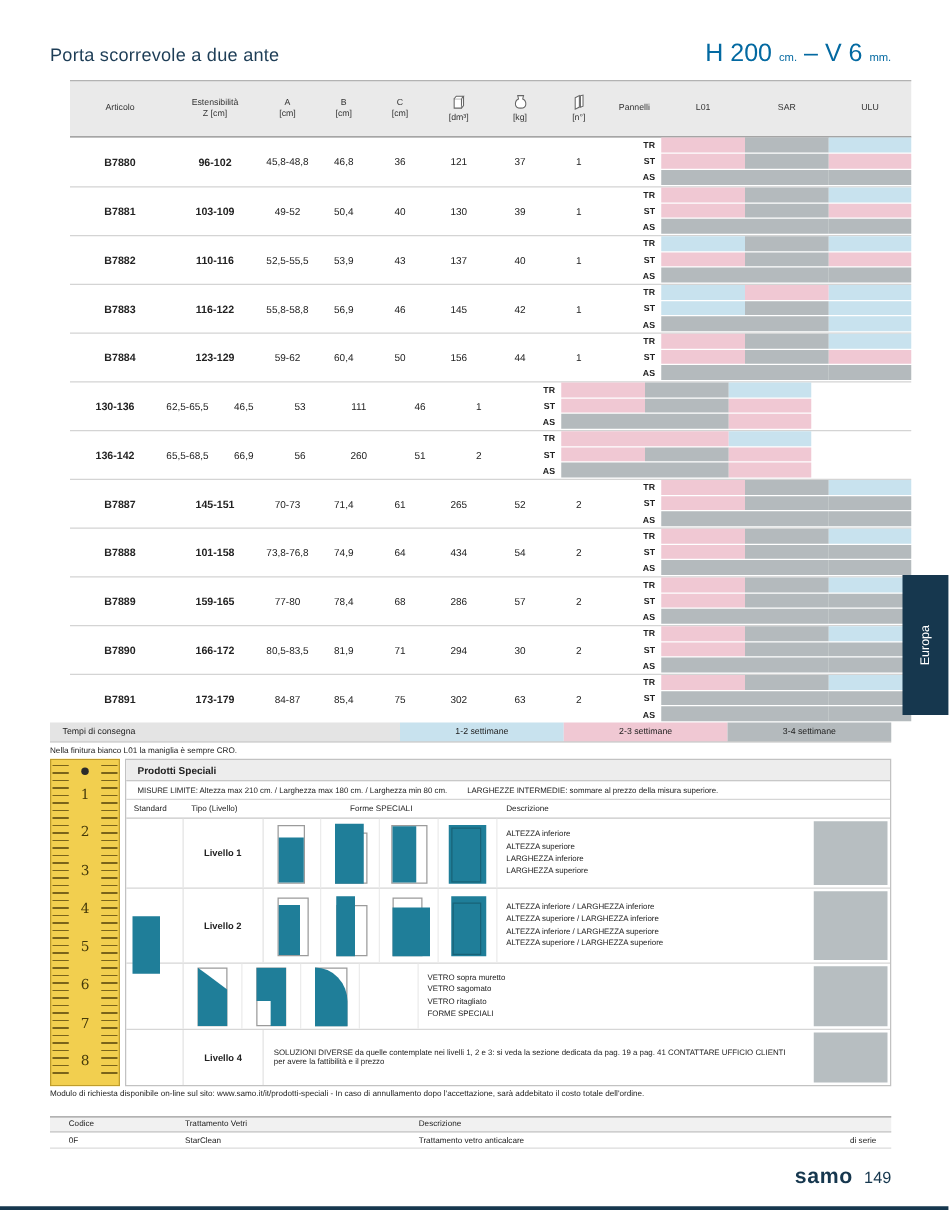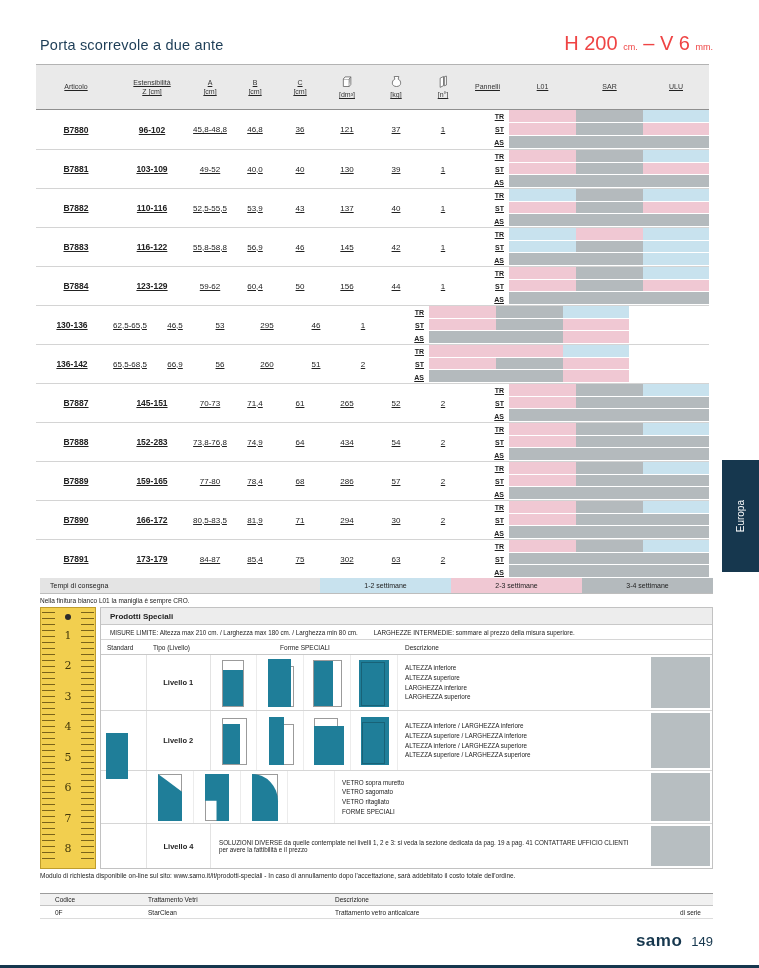--- a/index.html
+++ b/index.html
@@ -3,25 +3,25 @@
 <meta charset="utf-8">
 <style>
   html,body{margin:0;padding:0;background:#fff;}
   .page{position:relative;width:759px;height:968px;background:#fff;overflow:hidden;
         font-family:"Liberation Sans",sans-serif;color:#222;}
 
   
   .page-header{position:absolute;left:40px;top:32px;width:673px;display:flex;
                justify-content:space-between;align-items:baseline;}
   .page-title{font-size:14.5px;color:#1d3d56;letter-spacing:.2px;}
-  .page-spec{font-size:20px;color:#ef4444;white-space:nowrap;}
+  .page-spec{font-size:20px;color:#0369a1;white-space:nowrap;}
   .page-spec .unit{font-size:9px;}
 
   
-  .main-table{position:absolute;left:36px;top:64px;width:673px;text-decoration:underline;}
+  .main-table{position:absolute;left:56px;top:64px;width:673px;}
   .mt-header{display:flex;height:46px;background:#eaeaea;border-top:1px solid #b3b3b3;
              border-bottom:1px solid #8f8f8f;box-sizing:border-box;}
   .mt-hcell{display:flex;flex-direction:column;justify-content:center;align-items:center;
             font-size:7px;color:#333;line-height:1.35;text-align:center;}
   .mt-hcell svg{width:17px;height:15px;margin-bottom:1px;}
   .hl1,.hl2{white-space:nowrap;}
   .c-art{width:80px}.c-z{width:72px}.c-a{width:44px}.c-b{width:46px}.c-c{width:44px}
   .c-dm{width:50px}.c-kg{width:48px}.c-n{width:46px}.c-pan{width:43px}
   .c-l01{width:67px}.c-sar{width:67px}.c-ulu{width:66px}
   .mt-row{display:flex;height:39px;border-top:1px solid #d4d4d4;box-sizing:border-box;}
@@ -243,21 +243,21 @@
           <div class="mt-cell colcell c-ulu">
             <div class="band" style="background: rgb(200, 226, 238);"></div>
             <div class="band" style="background: rgb(240, 200, 211);"></div>
             <div class="band" style="background: rgb(180, 186, 189);"></div>
           </div>
         </div>
         <div class="mt-row">
           <div class="mt-cell c-art b">B7881</div>
           <div class="mt-cell c-z b">103-109</div>
           <div class="mt-cell c-a">49-52</div>
-          <div class="mt-cell c-b">40,0</div>
+          <div class="mt-cell c-b">50,4</div>
           <div class="mt-cell c-c">40</div>
           <div class="mt-cell c-dm">130</div>
           <div class="mt-cell c-kg">39</div>
           <div class="mt-cell c-n">1</div>
           <div class="mt-cell c-pan pan">
             <div class="pl">TR</div>
             <div class="pl">ST</div>
             <div class="pl">AS</div>
           </div>
           <div class="mt-cell colcell c-l01">
@@ -364,21 +364,21 @@
             <div class="band" style="background: rgb(200, 226, 238);"></div>
             <div class="band" style="background: rgb(240, 200, 211);"></div>
             <div class="band" style="background: rgb(180, 186, 189);"></div>
           </div>
         </div>
         <div class="mt-row">
           <div class="mt-cell c-z b">130-136</div>
           <div class="mt-cell c-a">62,5-65,5</div>
           <div class="mt-cell c-b">46,5</div>
           <div class="mt-cell c-c">53</div>
-          <div class="mt-cell c-dm">295</div>
+          <div class="mt-cell c-dm">111</div>
           <div class="mt-cell c-kg">46</div>
           <div class="mt-cell c-n">1</div>
           <div class="mt-cell c-pan pan">
             <div class="pl">TR</div>
             <div class="pl">ST</div>
             <div class="pl">AS</div>
           </div>
           <div class="mt-cell colcell c-l01">
             <div class="band" style="background: rgb(240, 200, 211);"></div>
             <div class="band" style="background: rgb(240, 200, 211);"></div>
@@ -449,21 +449,21 @@
             <div class="band" style="background: rgb(180, 186, 189);"></div>
           </div>
           <div class="mt-cell colcell c-ulu">
             <div class="band" style="background: rgb(200, 226, 238);"></div>
             <div class="band" style="background: rgb(180, 186, 189);"></div>
             <div class="band" style="background: rgb(180, 186, 189);"></div>
           </div>
         </div>
         <div class="mt-row">
           <div class="mt-cell c-art b">B7888</div>
-          <div class="mt-cell c-z b">152-283</div>
+          <div class="mt-cell c-z b">101-158</div>
           <div class="mt-cell c-a">73,8-76,8</div>
           <div class="mt-cell c-b">74,9</div>
           <div class="mt-cell c-c">64</div>
           <div class="mt-cell c-dm">434</div>
           <div class="mt-cell c-kg">54</div>
           <div class="mt-cell c-n">2</div>
           <div class="mt-cell c-pan pan">
             <div class="pl">TR</div>
             <div class="pl">ST</div>
             <div class="pl">AS</div>

